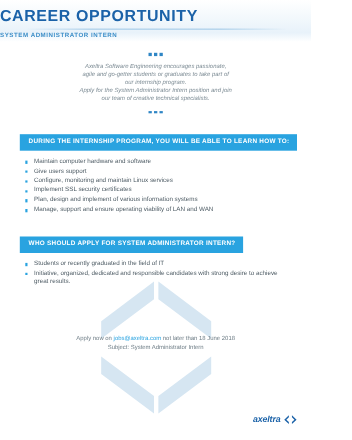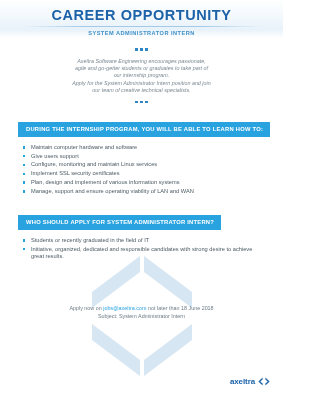--- a/index.html
+++ b/index.html
@@ -16,21 +16,20 @@
     overflow: hidden;
   }
 
   
   .header-band {
     position: relative;
     width: 283px;
     height: 38px;
     background: linear-gradient(to bottom, #ffffff 0%, #f2f8fc 45%, #e8f2fa 78%, #ffffff 100%);
     padding-top: 8px;
-    text-align: center;
     z-index: 3;
   }
   .title {
     font-size: 14.5px;
     font-weight: bold;
     letter-spacing: 0.55px;
     color: #1b62a8;
     line-height: 15px;
   }
   .title-rule {
@@ -150,20 +149,21 @@
     z-index: 4;
     display: flex;
     align-items: center;
     gap: 3px;
   }
   .footer-logo .logo-text {
     font-size: 8px;
     font-weight: bold;
     color: #1b62a8;
     letter-spacing: -0.1px;
+    font-style: italic;
   }
   .footer-logo .logo-mark {
     display: block;
   }
 </style>
 </head>
 <body>
 
 <div class="poster">
 

